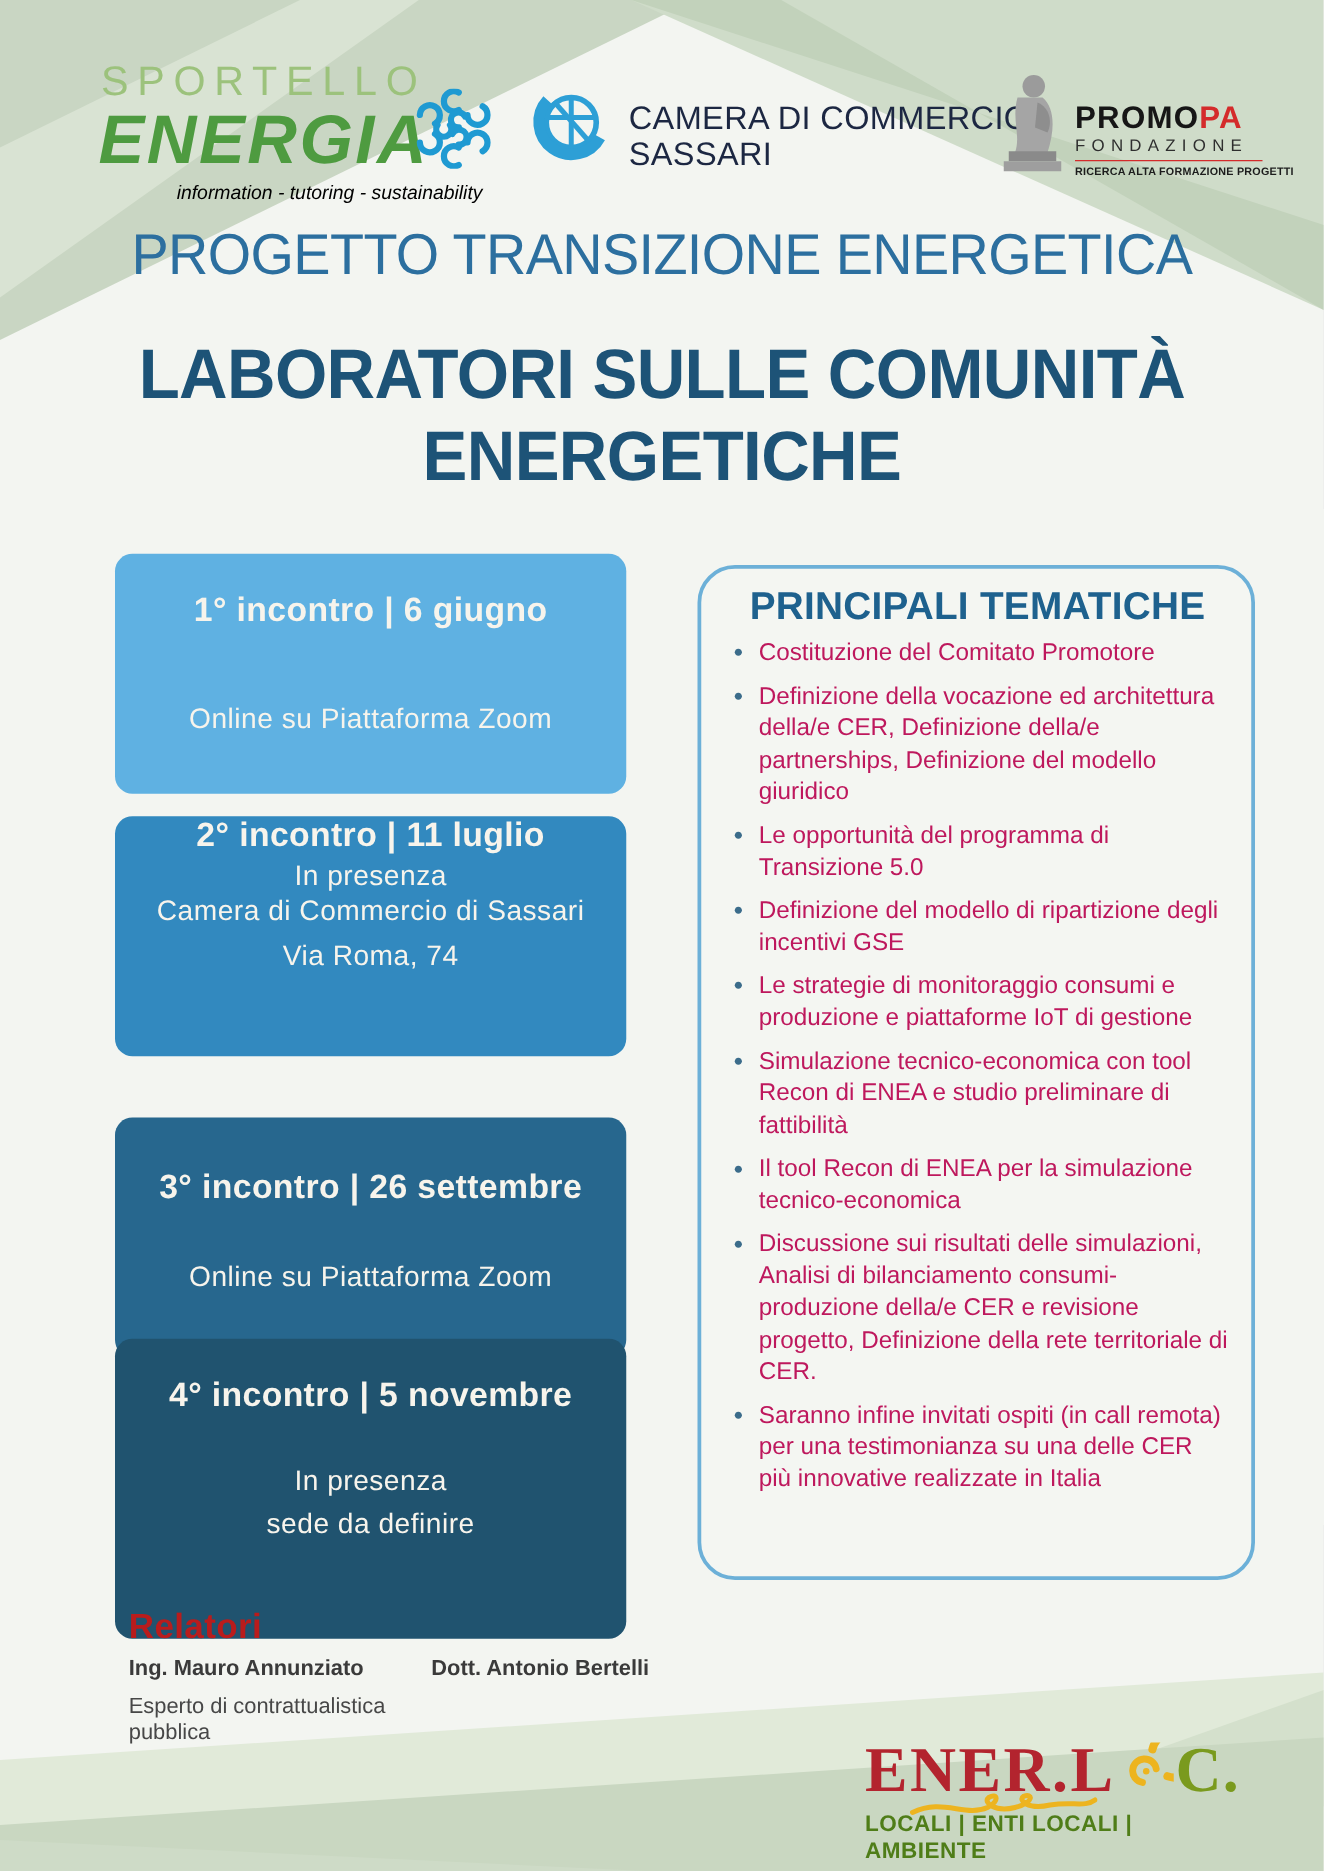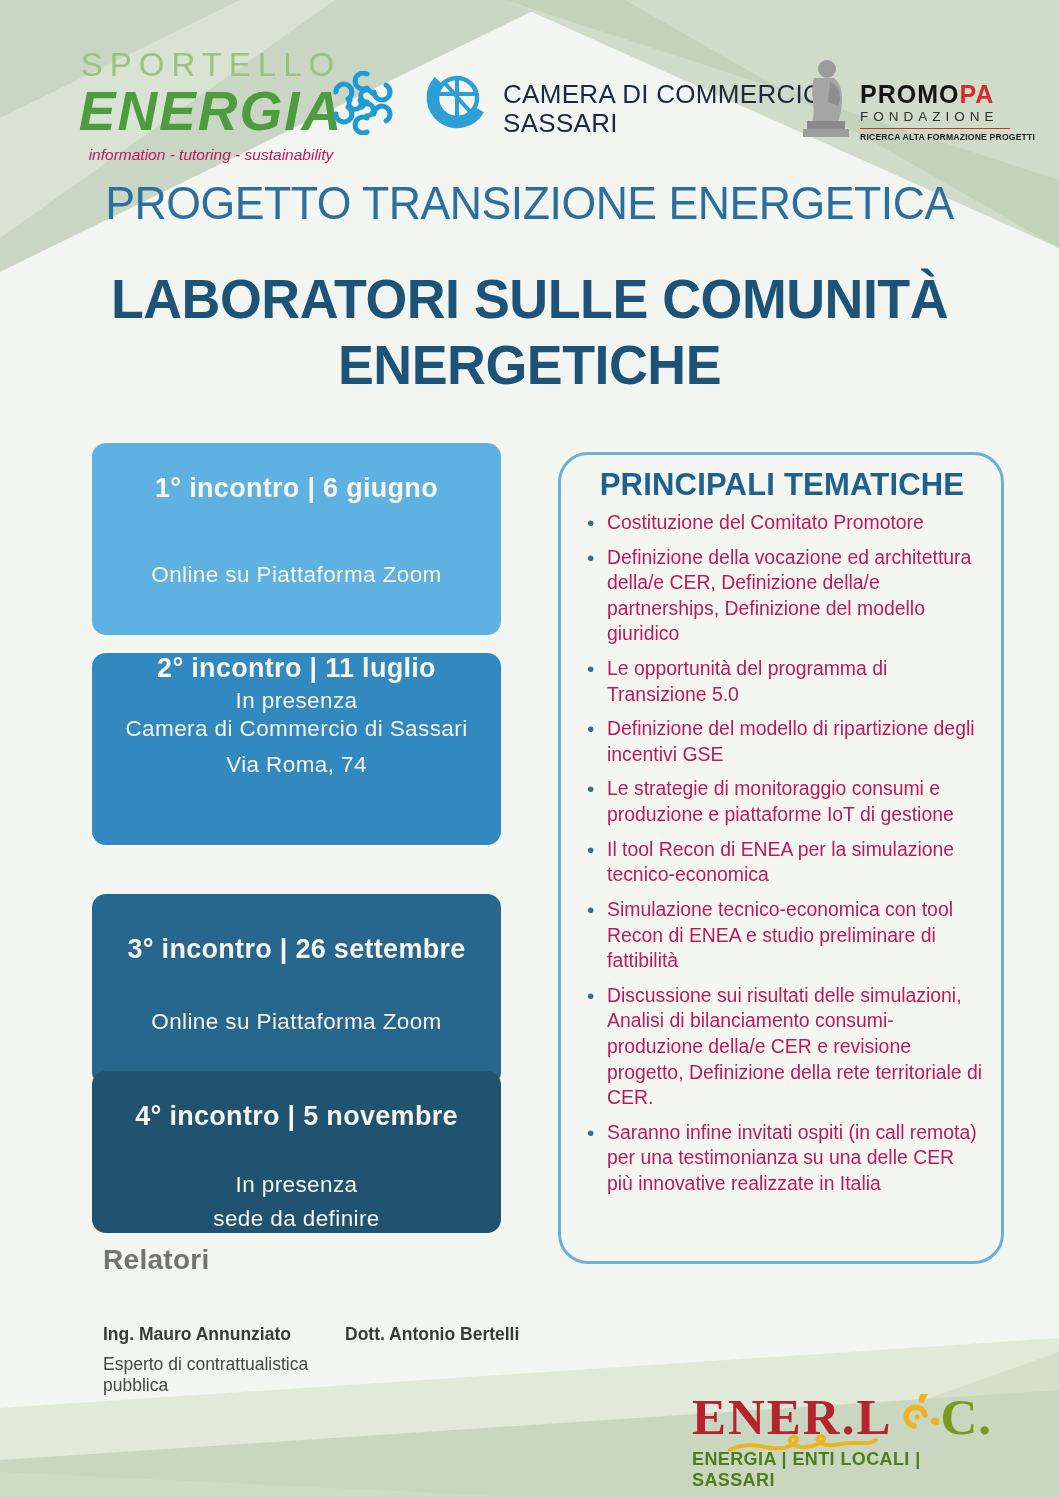--- a/index.html
+++ b/index.html
@@ -9,21 +9,21 @@
     position:relative; width:1059px; height:1497px; margin:0 auto;
     background:#f3f5f1; overflow:hidden;
   }
   .bg-deco { position:absolute; inset:0; z-index:0; }
   .content { position:absolute; inset:0; z-index:1; }
 
   
   .logo-sportello { position:absolute; left:36px; top:46px; width:350px; text-align:center; }
   .sportello-line1 { font-size:33px; letter-spacing:7px; color:#9cc27c; font-weight:400; }
   .sportello-line2 { font-size:55px; font-weight:bold; font-style:italic; color:#4e9b40; letter-spacing:2px; line-height:1.0; }
-  .sportello-tagline { margin-top:7px; font-size:15.5px; font-style:italic; color:#be185d; }
+  .sportello-tagline { margin-top:7px; font-size:15.5px; font-style:italic; color:#000000;text-align:right; }
 
   .logo-snowflake { position:absolute; left:331px; top:71px; }
   .logo-globe { position:absolute; left:422px; top:68px; }
 
   .camera-text { position:absolute; left:503px; top:80px; color:#1c2742; font-weight:500; font-size:26px; letter-spacing:0.3px; line-height:1.13; }
 
   .logo-promopa { position:absolute; left:800px; top:58px; display:flex; gap:8px; align-items:flex-start; }
   .promopa-text { padding-top:24px; }
   .promopa-main { font-size:25px; font-weight:bold; letter-spacing:1px; color:#161616; line-height:1; }
   .promopa-main .pa { color:#d42b2b; }
@@ -45,21 +45,21 @@
   
   .meeting-box {
     position:absolute; left:92px; width:409px; height:192px;
     border-radius:14px; color:#f7f4ec; text-align:center;
   }
   .meeting-title { font-size:27px; font-weight:bold; letter-spacing:0.3px; }
   .meeting-line { font-size:22.5px; font-weight:300; letter-spacing:0.4px; }
   .box-1 { top:443px; }
   .box-2 { top:653px; }
   .box-3 { top:862px; }
-  .box-4 { top:1071px; height:162px; }
+  .box-4 { top:1071px; height:240px; }
   .box-1 .meeting-title { padding-top:30px; }
   .box-1 .meeting-line  { margin-top:58px; }
   .box-2 .meeting-title { }
   .box-2 .meeting-line  { margin-top:4px; }
   .box-2 .line-2 { margin-top:2px; }
   .box-2 .line-3 { margin-top:10px; }
   .box-3 .meeting-title { padding-top:40px; }
   .box-3 .meeting-line  { margin-top:44px; }
   .box-4 .meeting-title { padding-top:30px; }
   .box-4 .meeting-line  { margin-top:40px; }
@@ -75,21 +75,21 @@
   .topics-list { list-style:none; margin-top:7px; }
   .topics-list li {
     position:relative; padding-left:26px; margin-bottom:9px;
     font-size:19.4px; line-height:1.32; color:#be185d;
   }
   .topics-list li::before {
     content:"•"; position:absolute; left:6px; top:-1px; font-size:21px; color:#3b6c8b;
   }
 
   
-  .relatori-heading { position:absolute; left:103px; top:1244px; font-size:28px; font-weight:bold; color:#737373; letter-spacing:0.3px; }
+  .relatori-heading { position:absolute; left:103px; top:1285px; font-size:28px; font-weight:bold; color:#b91c1c; letter-spacing:0.3px; }
   .speakers { position:absolute; left:103px; top:1324px; width:880px; display:grid; grid-template-columns:242px 1fr; row-gap:9px; }
   .speaker-name { font-size:17.5px; font-weight:bold; color:#3a3a3a; }
   .speaker-role { font-size:17.5px; color:#474747; white-space:pre-wrap; }
 
   
   .enerloc { position:absolute; left:692px; top:1388px; width:300px; }
   .enerloc-row { display:flex; align-items:center; justify-content:center; gap:1px; position:relative; }
   .enerloc-ener { font-family:"Liberation Serif", serif; font-weight:bold; font-size:51px; color:#b3242e; letter-spacing:2px; }
   .enerloc-c { font-family:"Liberation Serif", serif; font-weight:bold; font-size:51px; color:#7a9a1e; letter-spacing:1px; }
   .enerloc-tagline { margin-top:3px; font-size:18px; font-weight:bold; color:#4f7d18; letter-spacing:0.4px; }
@@ -205,22 +205,22 @@
     </div>
 
     <div class="topics-panel">
       <div class="topics-title">PRINCIPALI TEMATICHE</div>
       <ul class="topics-list">
         <li>Costituzione del Comitato Promotore</li>
         <li>Definizione della vocazione ed architettura della/e CER, Definizione della/e partnerships, Definizione del modello giuridico</li>
         <li>Le opportunità del programma di Transizione 5.0</li>
         <li>Definizione del modello di ripartizione degli incentivi GSE</li>
         <li>Le strategie di monitoraggio consumi e produzione e piattaforme IoT di gestione</li>
+        <li>Simulazione tecnico-economica con tool Recon di ENEA e studio preliminare di fattibilità</li>
         <li>Il tool Recon di ENEA per la simulazione tecnico-economica</li>
-        <li>Simulazione tecnico-economica con tool Recon di ENEA e studio preliminare di fattibilità</li>
         <li>Discussione sui risultati delle simulazioni, Analisi di bilanciamento consumi-produzione della/e CER e revisione progetto, Definizione della rete territoriale di CER.</li>
         <li>Saranno infine invitati ospiti (in call remota) per una testimonianza su una delle CER più innovative realizzate in Italia</li>
       </ul>
     </div>
 
     <div class="relatori-heading">Relatori</div>
     <div class="speakers">
       <div class="speaker-name">Ing. Mauro Annunziato</div>
       <div class="speaker-name">Dott. Antonio Bertelli</div>
       <div class="speaker-role">Esperto di contrattualistica pubblica</div>
@@ -234,17 +234,17 @@
             <path d="M 18,4 A 18.5 18.5 0 1 0 6,-17.5" stroke-width="6.5"></path>
             <path d="M 9,-2 A 9.5 9.5 0 1 0 -2,9" stroke-width="5.5"></path>
             <circle cx="1" cy="0" r="2.6" fill="#edb41f" stroke="none"></circle>
           </g>
         </svg>
         <span class="enerloc-c">C.</span>
         <svg class="enerloc-flourish" width="150" height="22" viewBox="0 0 150 22">
           <path d="M2,18 C26,6 44,22 62,14 C72,9 70,2 63,6 C58,10 68,18 84,14 C100,10 98,2 91,5 C86,8 94,16 112,12 C130,9 140,14 148,8" fill="none" stroke="#edb41f" stroke-width="4" stroke-linecap="round"></path>
         </svg>
       </div>
-      <div class="enerloc-tagline">ENERGIA | ENTI LOCALI | SASSARI</div>
+      <div class="enerloc-tagline">LOCALI | ENTI LOCALI | AMBIENTE</div>
     </div>
 
   </div>
 </div>
 
 </body></html>

